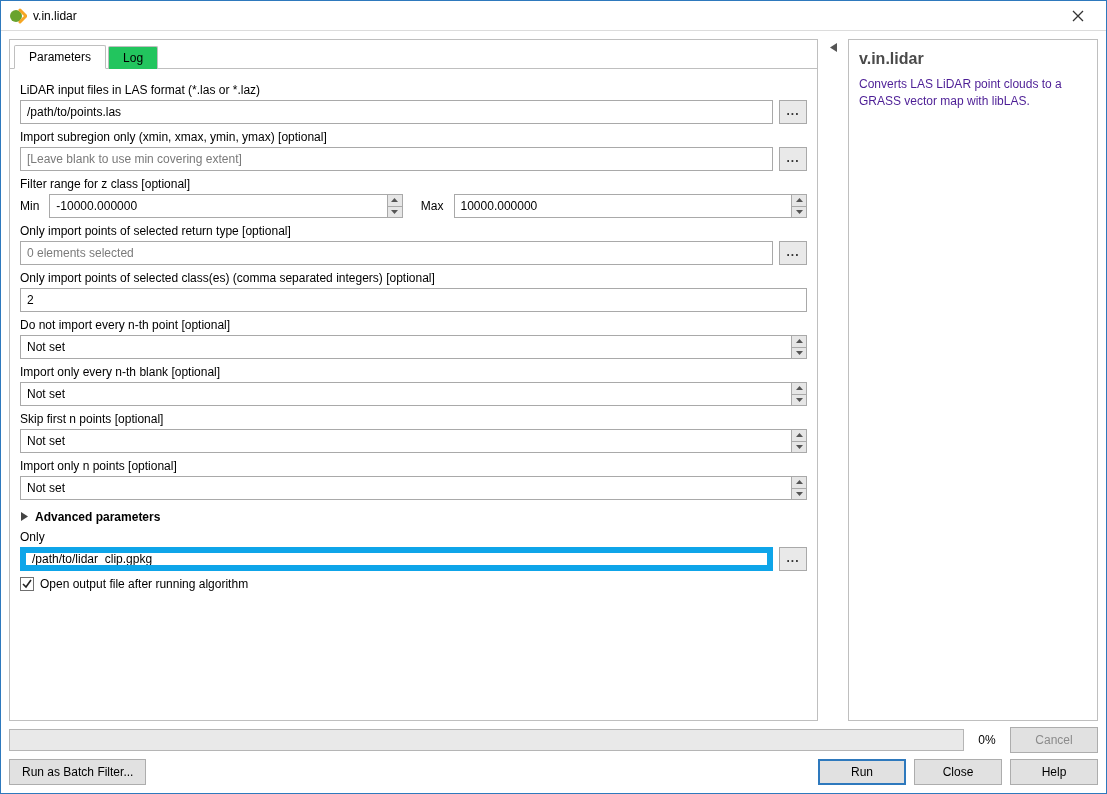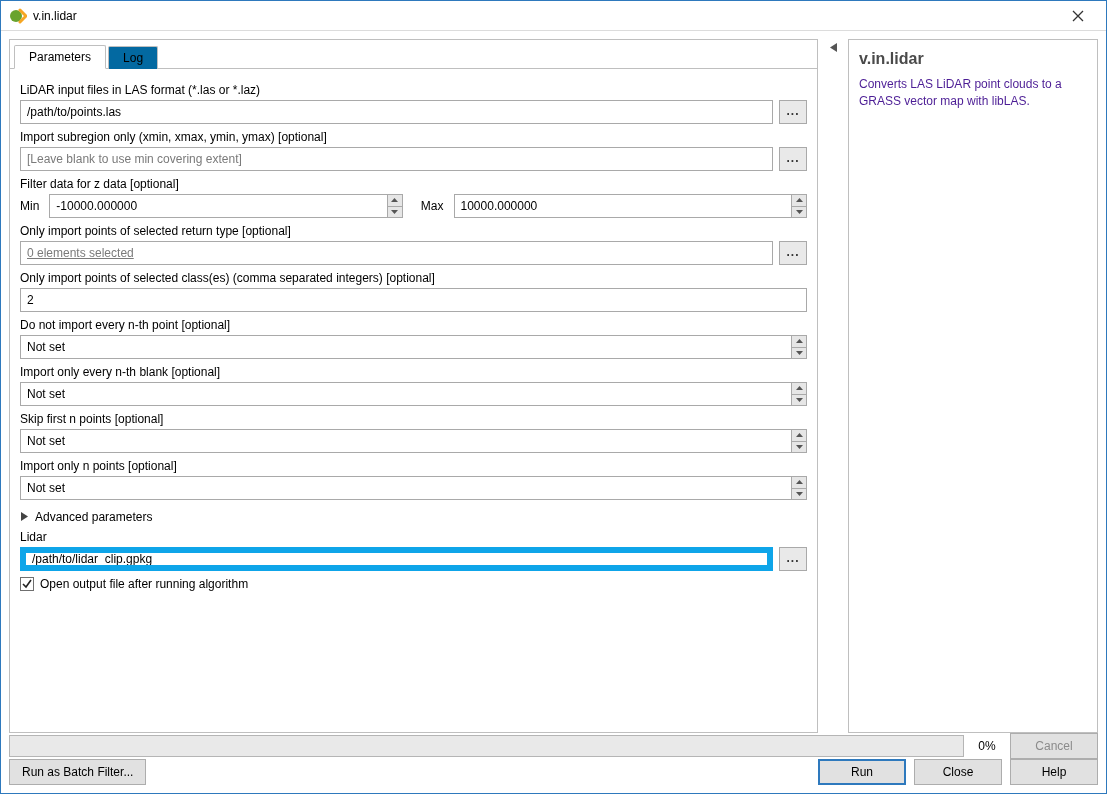--- a/index.html
+++ b/index.html
@@ -30,20 +30,21 @@
   .titlebar .spacer { flex: 1; }
   .titlebar .close {
     width: 40px; height: 28px; display:flex; align-items:center; justify-content:center;
     cursor: pointer;
   }
   .body {
     flex: 1;
     display: flex;
     flex-direction: column;
     padding: 8px;
+    gap: 6px;
   }
   .top-row {
     flex: 1;
     display: flex;
     gap: 8px;
     min-height: 0;
   }
   .params-panel {
     flex: 1;
     border: 1px solid #bfbfbf;
@@ -58,21 +59,21 @@
     height: 28px;
     padding-left: 4px;
     position: relative;
     top: 1px;
     z-index: 2;
   }
   .tab {
     padding: 4px 14px;
     border: 1px solid #bfbfbf;
     border-bottom: none;
-    background: #0369a1;
+    background: #22c55e;
     margin-right: 2px;
     cursor: pointer;
     border-radius: 2px 2px 0 0;
   }
   .tab.active {
     background: #fff;
     border-bottom: 1px solid #fff;
   }
   .tab-content {
     border-top: 1px solid #bfbfbf;
@@ -134,21 +135,21 @@
     flex:1; background:#e6e6e6; border-left:1px solid #a9a9a9;
     display:flex; align-items:center; justify-content:center;
     cursor:pointer;
   }
   .spin-btns div:first-child { border-bottom:1px solid #a9a9a9; }
   .spin-btns svg { width:7px; height:4px; }
   .inline-label { margin-right: 4px; }
   .disclosure {
     display:flex; align-items:flex-end; gap:6px;
     margin: 10px 0 2px 0;
-    font-weight: normal;
+    font-weight: bold;
     cursor: pointer;
   }
   .disclosure svg { width:9px; height:9px; }
   .checkbox-row {
     display:flex; align-items:center; gap:6px; margin-top:6px;
   }
   .checkbox {
     width:14px; height:14px; border:1px solid #6f6f6f; background:#fff;
     display:flex; align-items:center; justify-content:center;
     cursor:pointer;
@@ -223,21 +224,21 @@
             <input class="text-input" value="/path/to/points.las" style="">
             <div class="browse-btn">...</div>
           </div>
 
           <div class="field-label">Import subregion only (xmin, xmax, ymin, ymax) [optional]</div>
           <div class="row">
             <input class="text-input" placeholder="[Leave blank to use min covering extent]" style="">
             <div class="browse-btn">...</div>
           </div>
 
-          <div class="field-label">Filter data for z data [optional]</div>
+          <div class="field-label">Filter range for z class [optional]</div>
           <div class="row">
             <span class="inline-label">Min</span>
             <div class="spin-wrap" style="flex:1">
               <input class="spin-input" value="-10000.000000" style="">
               <div class="spin-btns">
                 <div>
                     <svg viewBox="0 0 7 4">
                       <path d="M0 4 L3.5 0 L7 4 Z" fill="#555"></path>
                     </svg>
                   </div>
@@ -261,21 +262,21 @@
                     <svg viewBox="0 0 7 4">
                       <path d="M0 0 L3.5 4 L7 0 Z" fill="#555"></path>
                     </svg>
                   </div>
               </div>
             </div>
           </div>
 
           <div class="field-label">Only import points of selected return type [optional]</div>
           <div class="row">
-            <input class="text-input" style="color: rgb(122, 122, 122); text-decoration: underline;" readonly="" value="0 elements selected">
+            <input class="text-input" style="color: rgb(122, 122, 122);" readonly="" value="0 elements selected">
             <div class="browse-btn">...</div>
           </div>
 
           <div class="field-label">Only import points of selected class(es) (comma separated integers) [optional]</div>
           <div class="row">
             <input class="text-input" value="2" style="">
           </div>
 
           <div class="field-label">Do not import every n-th point [optional]</div>
           <div class="spin-wrap">
@@ -347,21 +348,21 @@
 
           <div class="disclosure">
             <span>
               <svg viewBox="0 0 9 9">
                   <path d="M1 0 L8 4.5 L1 9 Z" fill="#444"></path>
                 </svg>
             </span>
             <span>Advanced parameters</span>
           </div>
 
-          <div class="field-label">Lidar</div>
+          <div class="field-label">Only</div>
           <div class="row">
             <input class="text-input focused-input" value="/path/to/lidar_clip.gpkg" style="">
             <div class="browse-btn">...</div>
           </div>
 
           <div class="checkbox-row">
             <div class="checkbox">
               <svg viewBox="0 0 10 10">
                   <path d="M1 5 L4 8 L9 1" fill="none" stroke="#222" stroke-width="1.6"></path>
                 </svg>

